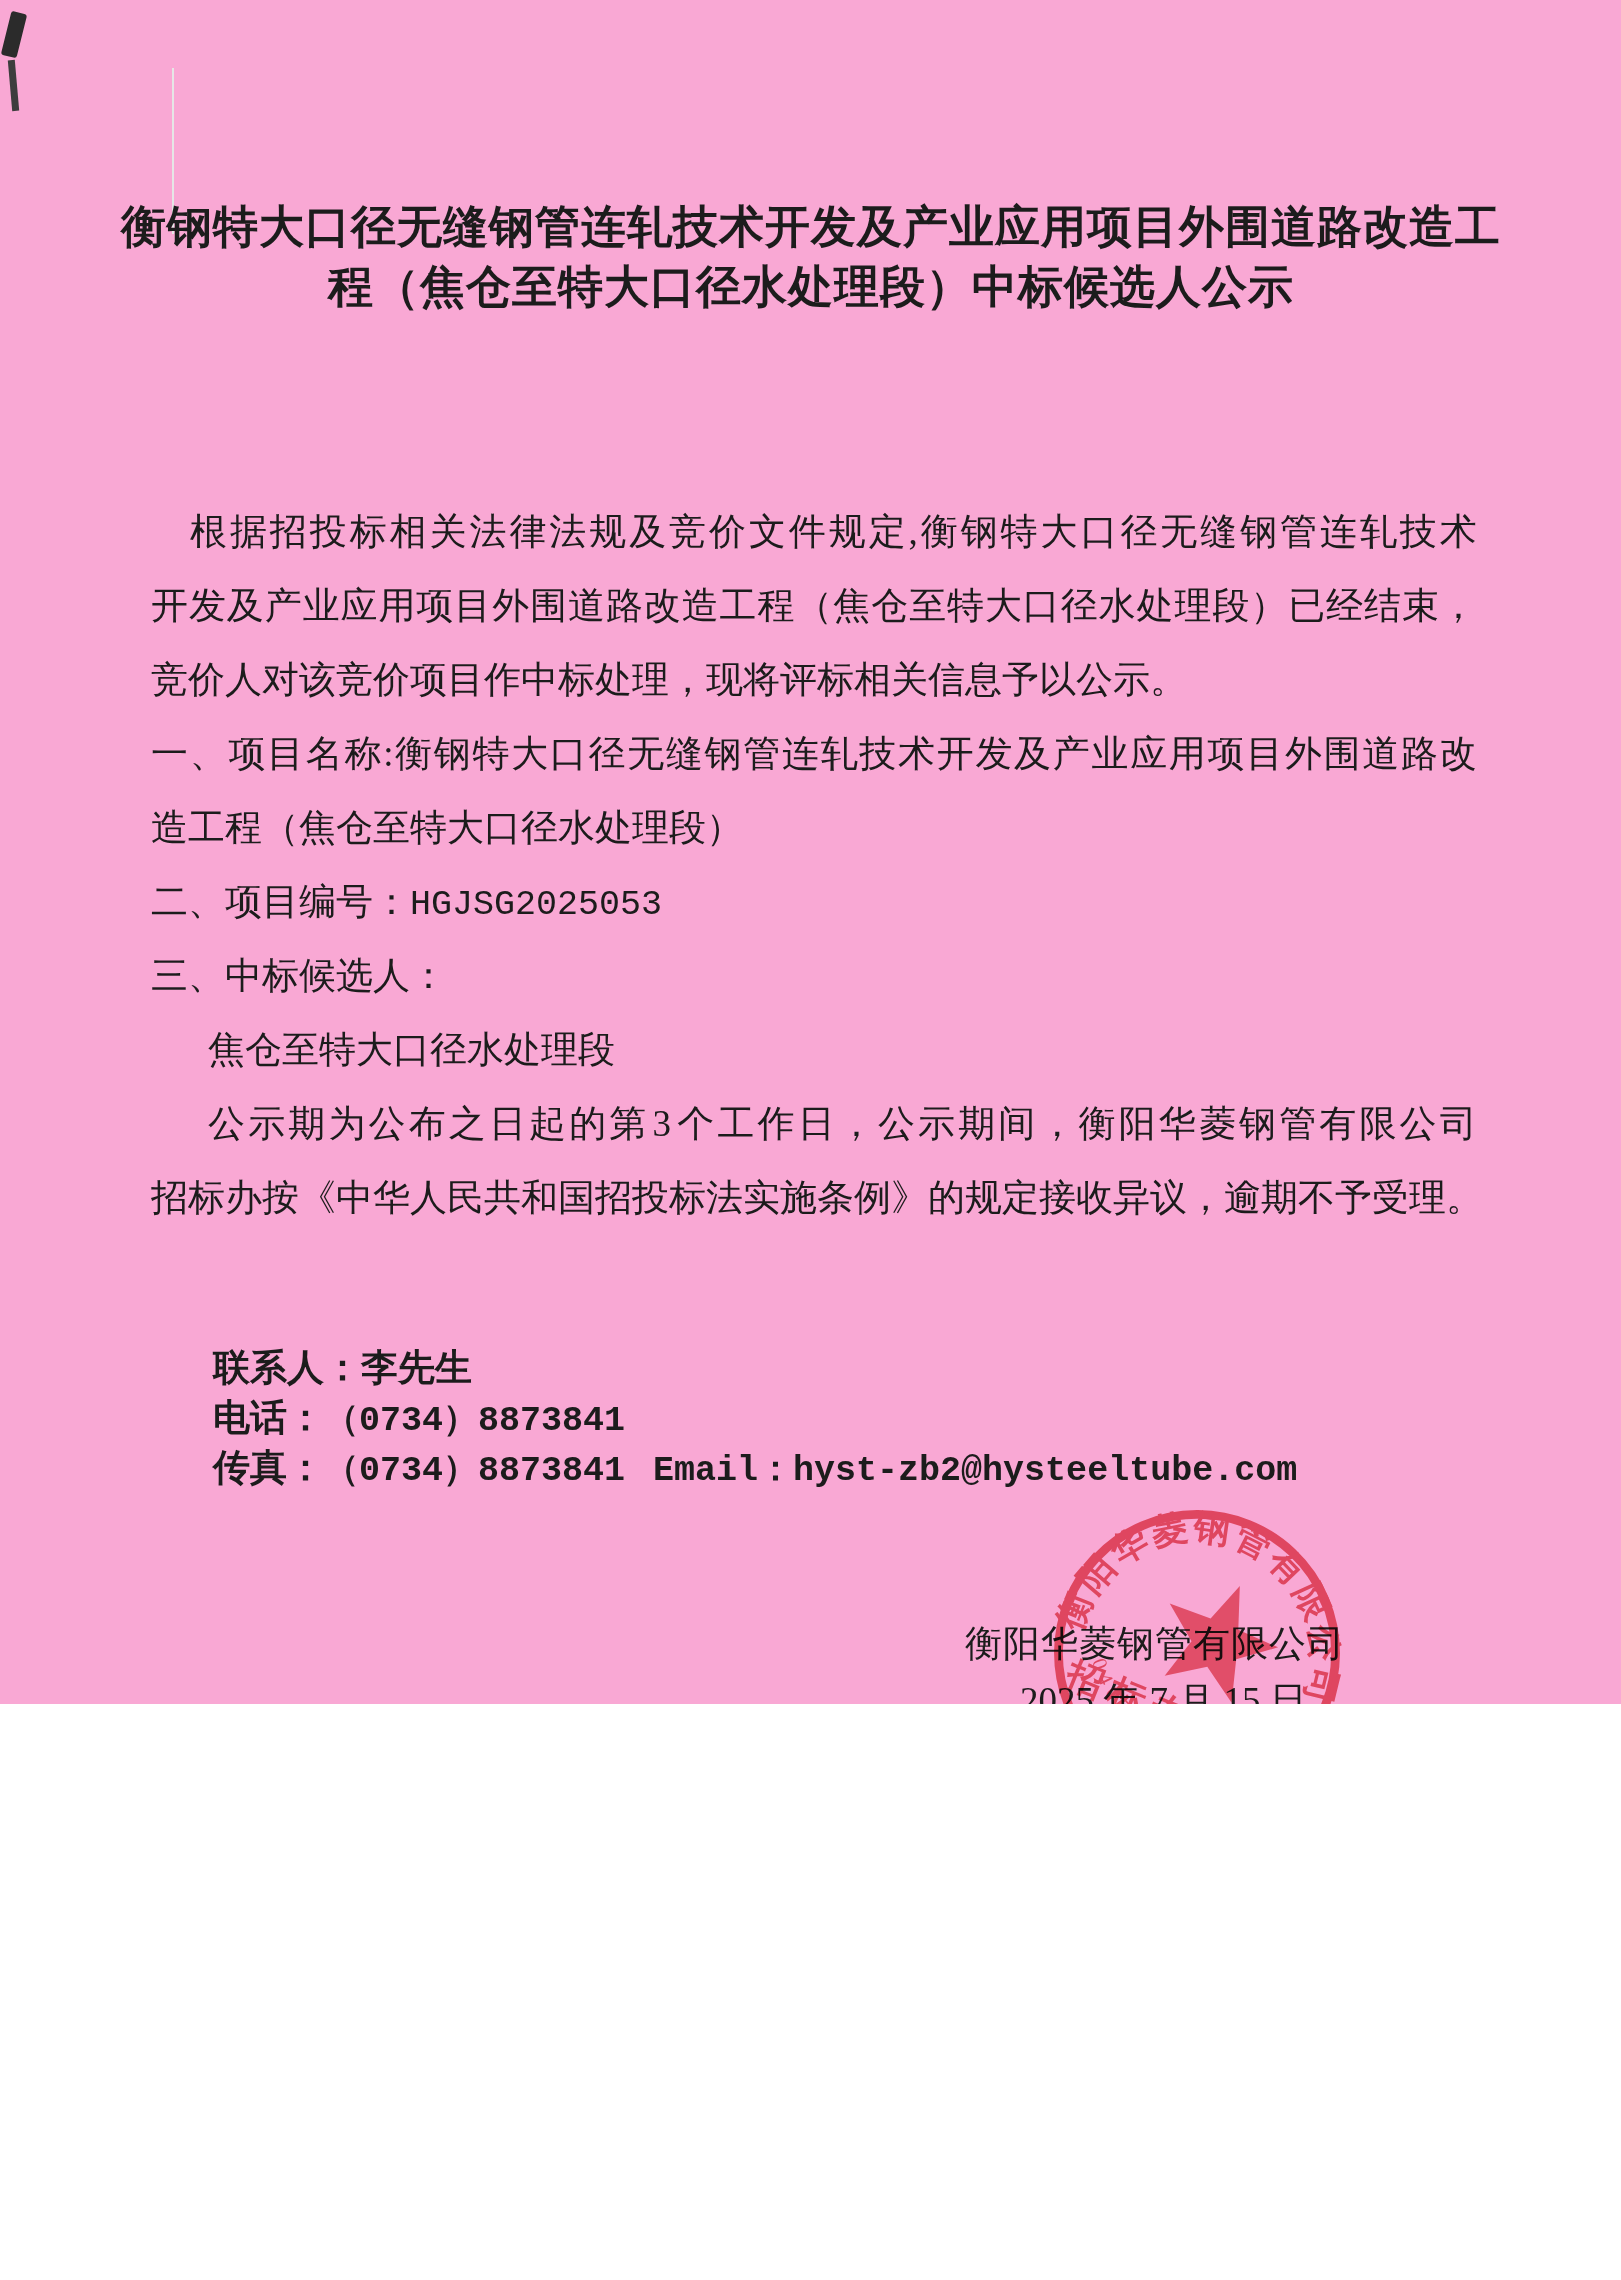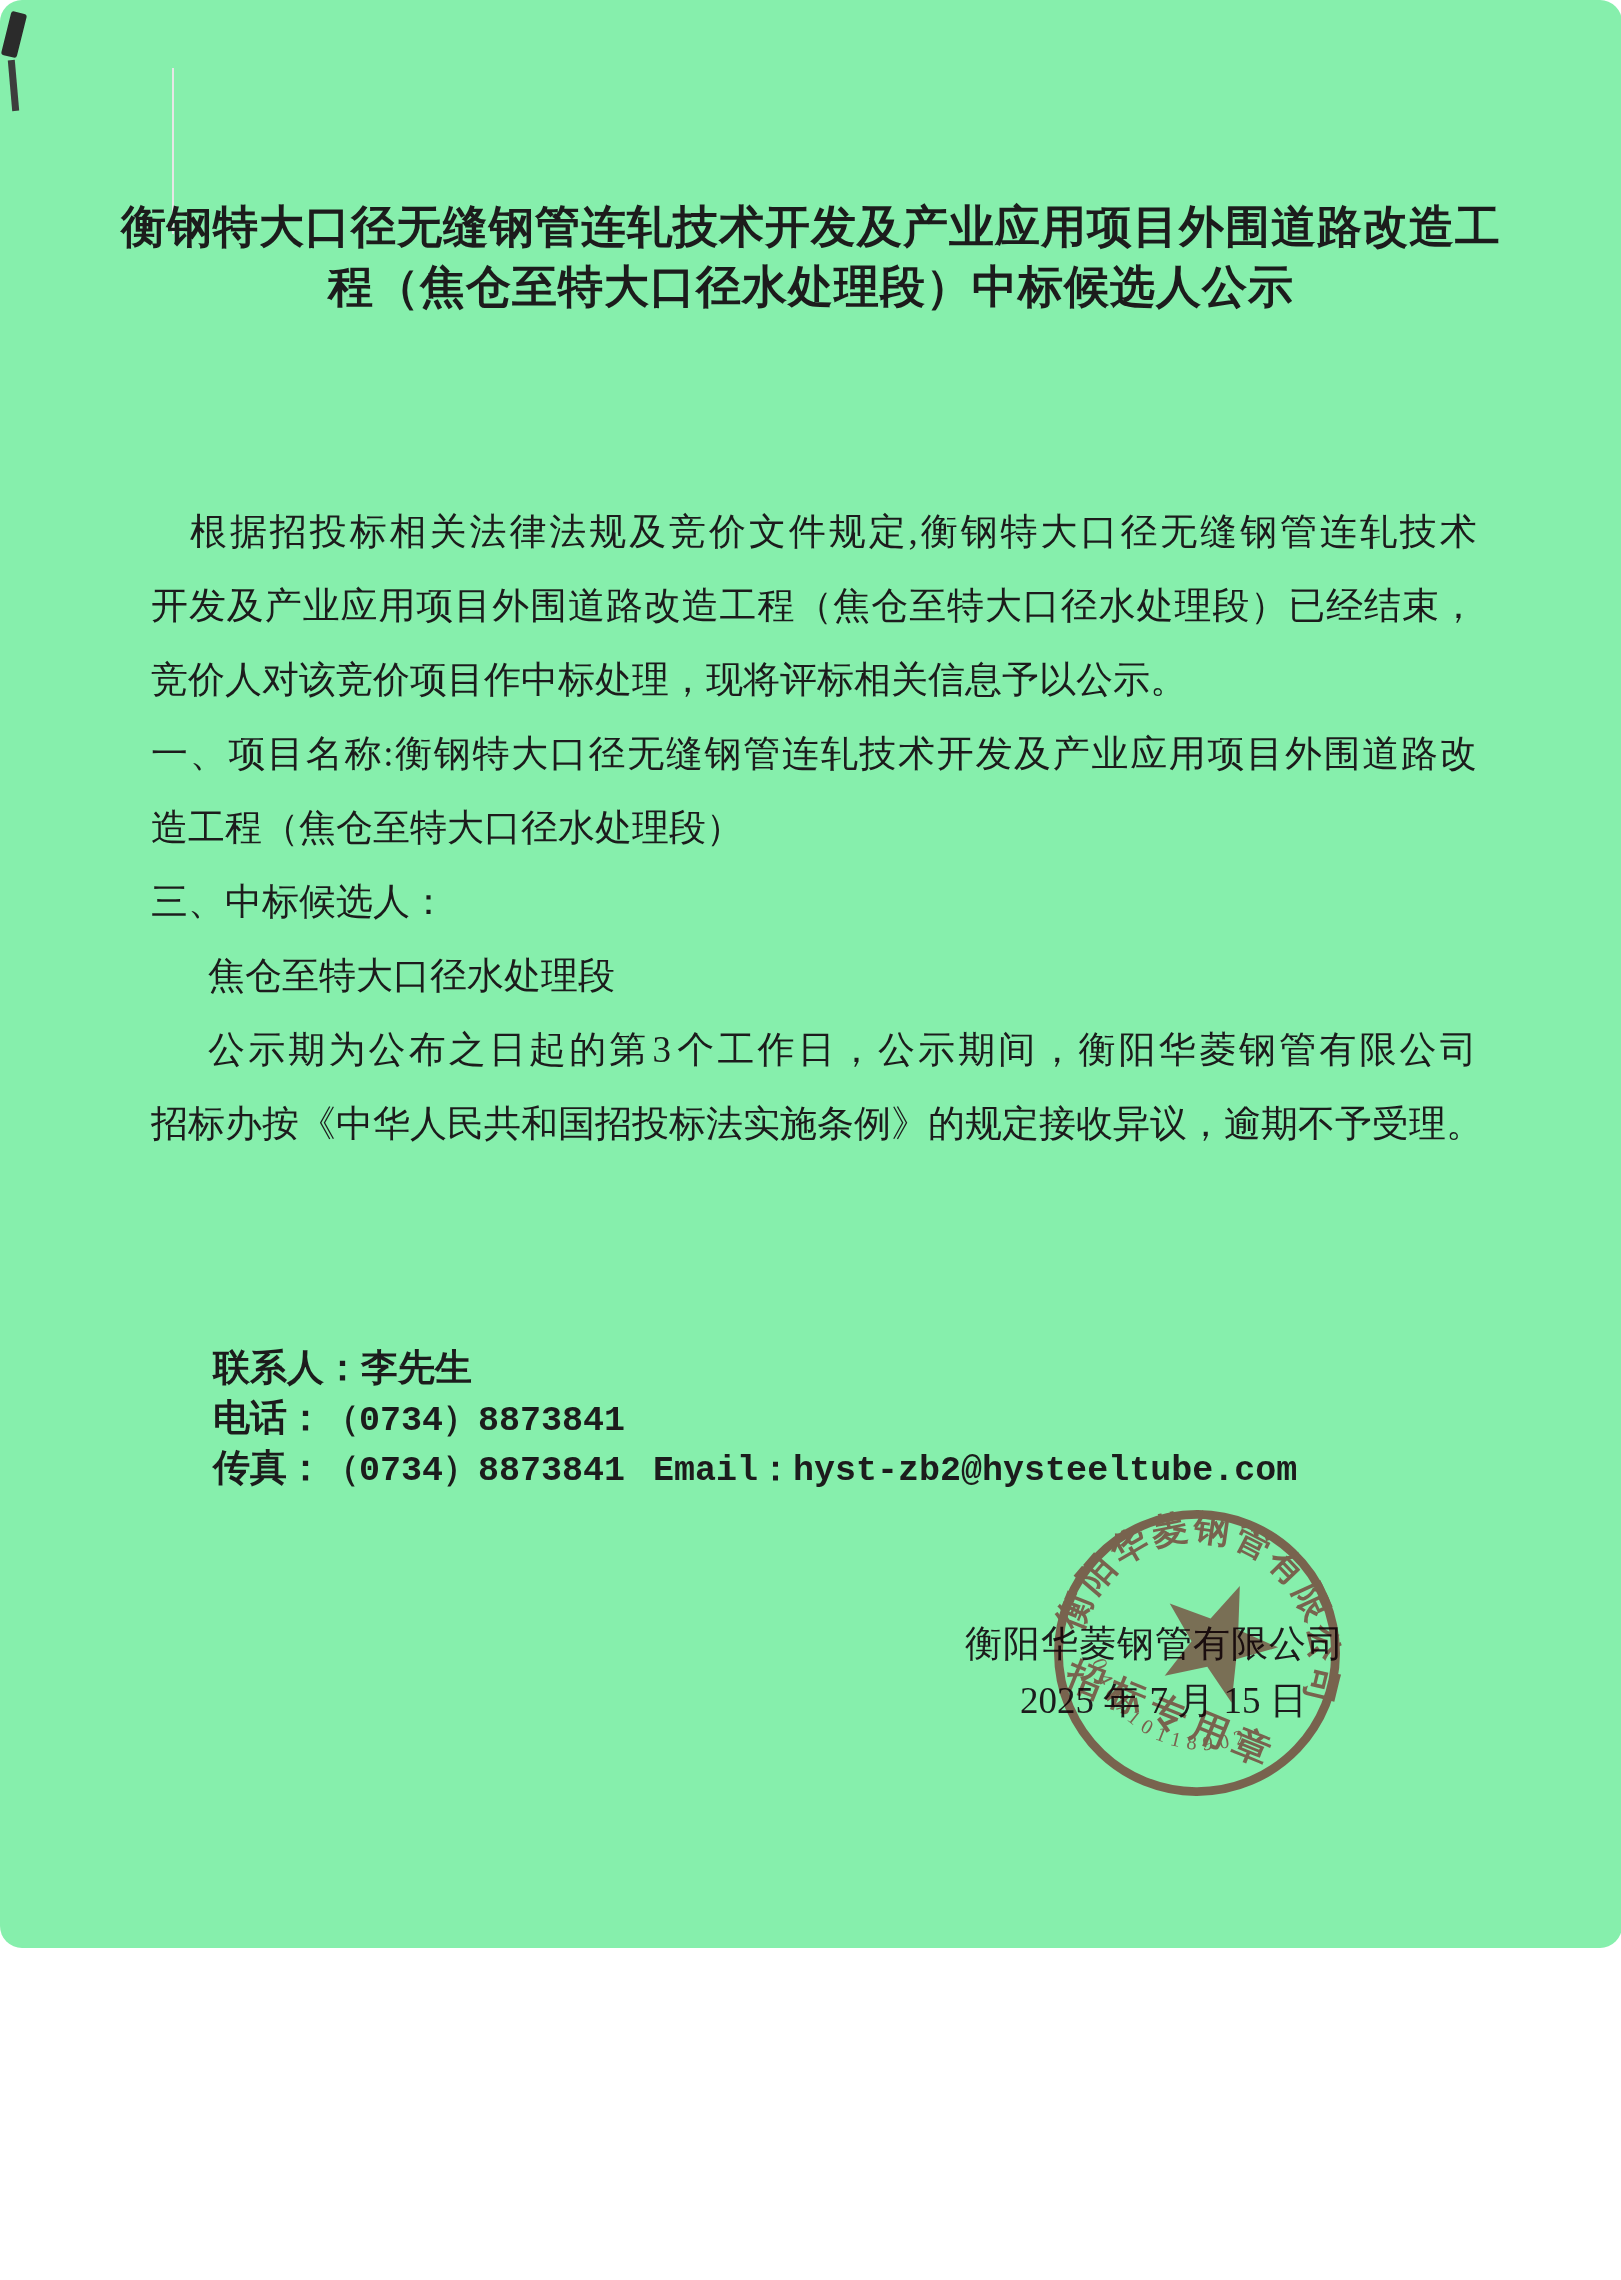--- a/index.html
+++ b/index.html
@@ -1,23 +1,22 @@
 <!DOCTYPE html>
 <html><head>
 <meta charset="utf-8">
 <style>
   html,body { margin:0; padding:0; background:#ffffff; }
   .page {
     position:relative;
-    width:1622px; height:1948px;
-    background:#86efac;
+    width:1622px; height:1704px;
+    background:#f9a8d4;
     overflow:hidden;
     font-family:"Liberation Serif","DejaVu Serif",serif;
     color:#1c1c1c;
-    border-radius:22px;
   }
   
   .art1 { position:absolute; left:5.9px; top:11.7px; width:15.6px; height:45px; background:#2b2b2b; transform:rotate(14deg); border-radius:2.9px; }
   .art2 { position:absolute; left:9.8px; top:60px; width:6.8px; height:51px; background:#3d3d3d; transform:rotate(-5deg); }
   .art3 { position:absolute; left:172px; top:68px; width:2px; height:166px; background:#e6e6e6; }
 
   .title-block { position:absolute; top:197px; left:117px; right:117px; }
   .title-line  { height:60px; line-height:60px; font-size:45px; font-weight:bold; text-align:center; letter-spacing:1px; }
 
   .body-block { position:absolute; top:495px; left:151px; width:1326px; }
@@ -160,20 +159,21 @@
         <span>项</span>
         <span>目</span>
         <span>外</span>
         <span>围</span>
         <span>道</span>
         <span>路</span>
         <span>改</span>
       </div>
     <div class="line">造工程（焦仓至特大口径水处理段）</div>
 
+    <div class="line"><span>二、项目编号：</span><span class="mono">HGJSG2025053</span></div>
 
     <div class="line">三、中标候选人：</div>
     <div class="line ind58">焦仓至特大口径水处理段</div>
 
     <div class="line stretch ind58">
         <span>公</span>
         <span>示</span>
         <span>期</span>
         <span>为</span>
         <span>公</span>

